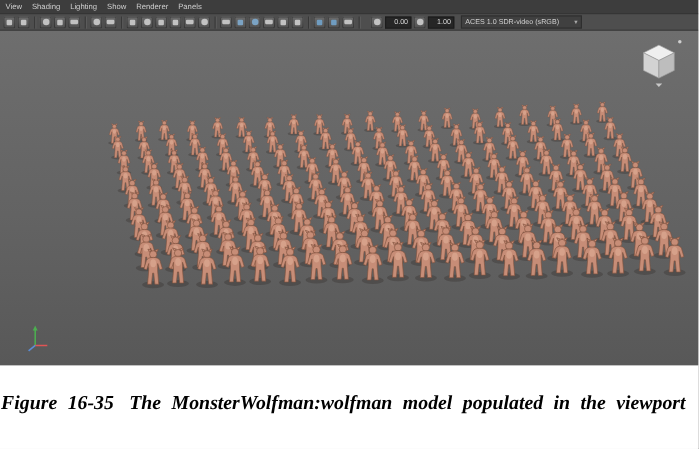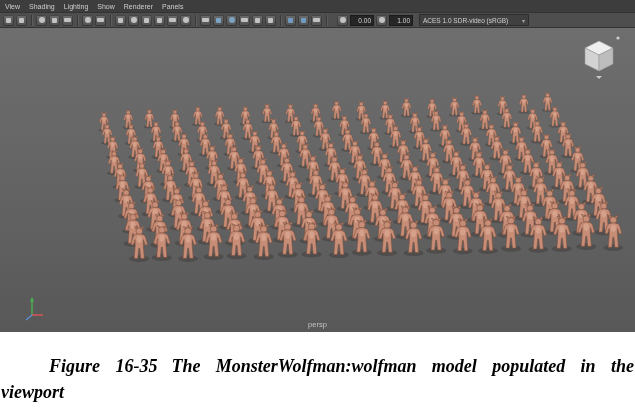--- a/index.html
+++ b/index.html
@@ -39,21 +39,21 @@
   #army { position:absolute; left:0; top:0; width:635px; height:304px; }
   .viewcube { position:absolute; right:14px; top:7px; }
   .axis { position:absolute; left:24px; bottom:7px; }
   .persp { position:absolute; left:0; right:0; bottom:3px; text-align:center;
            font-size:7.5px; color:#c4c4c4; }
 
   
   .caption { position:absolute; left:0; top:332px; width:635px; padding:21px 1px 0 1px;
              font-family:"Liberation Serif", serif; font-style:italic; font-weight:bold;
              font-size:18px; line-height:1.45; color:#000; text-align:justify; word-spacing:5px; }
-  .caption .fig-label { margin-right:14px;padding-left:48px; }
+  .caption .fig-label { margin-right:14px; }
 </style>
 </head>
 <body>
 
 <div class="page">
 
   <div class="screenshot">
 
     <div class="menubar">
       <span class="menu-item">View</span>
@@ -578,21 +578,20 @@
 
       <div class="axis">
         <svg width="26" height="26" viewBox="0 0 26 26">
           <line x1="8" y1="20" x2="8" y2="5" stroke="#4caf50" stroke-width="1.4"></line>
           <polygon points="8,2 5.8,6.5 10.2,6.5" fill="#4caf50"></polygon>
           <line x1="8" y1="20" x2="19" y2="20" stroke="#e05555" stroke-width="1.4"></line>
           <line x1="8" y1="20" x2="2" y2="25" stroke="#5b8dd6" stroke-width="1.4"></line>
         </svg>
       </div>
 
-      <div class="persp">persp</div>
     </div>
   </div>
 
   <div class="caption">
     <span class="fig-label">Figure 16-35</span><span>The MonsterWolfman:wolfman model populated in the viewport</span>
   </div>
 
 </div>
 
 </body></html>

